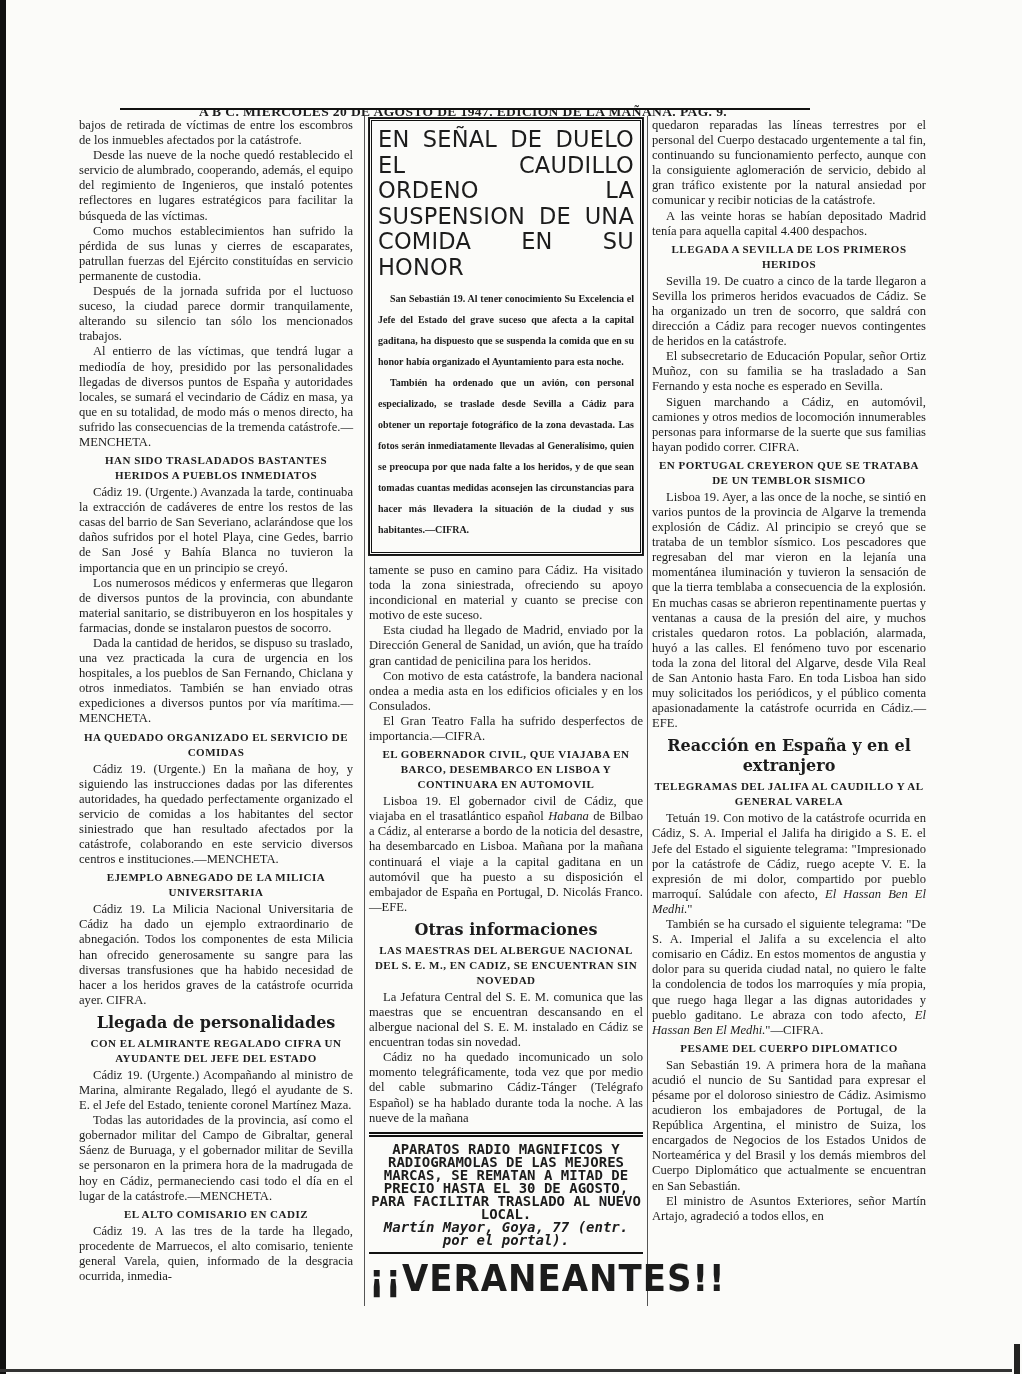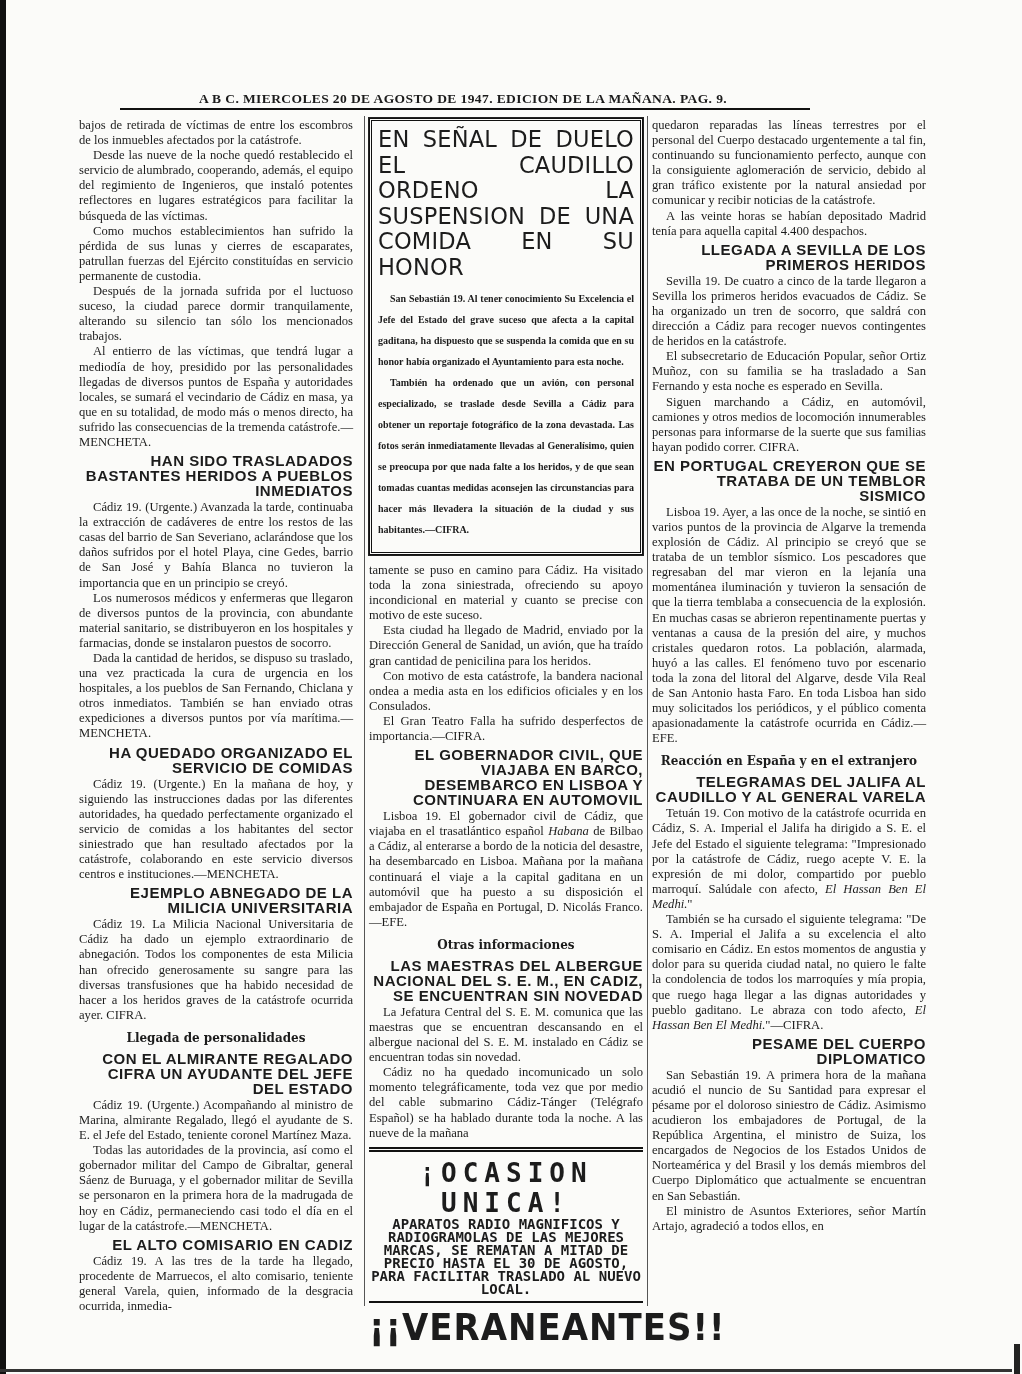--- a/index.html
+++ b/index.html
@@ -6,33 +6,33 @@
   body {
     width:1022px; height:1374px; position:relative; overflow:hidden;
     background:#fbfbf9;
     font-family:"Liberation Serif", "DejaVu Serif", serif;
     color:#1c1c1c;
   }
   .left-border { position:absolute; left:0; top:0; width:6px; height:1374px; background:#111; }
   .bottom-border { position:absolute; left:0; bottom:2px; width:1012px; height:3px; background:#333; }
   .right-corner { position:absolute; right:2px; bottom:0; width:6px; height:30px; background:#222; }
   .ghost-line { position:absolute; left:230px; top:72px; width:560px; text-align:center; font-size:11px; color:#c7c7c7; letter-spacing:2px; }
-  .masthead { position:absolute; left:118px; top:91px; width:690px; text-align:center; font-size:13.5px; letter-spacing:0.4px; font-weight:bold; }
+  .masthead { position:absolute; left:118px; top:104px; width:690px; text-align:center; font-size:13.5px; letter-spacing:0.4px; font-weight:bold; }
   .masthead-rule { position:absolute; left:120px; top:108px; width:690px; height:2px; background:#111; }
 
   .col { position:absolute; top:118px; font-size:12.6px; line-height:15.1px; text-align:justify; hyphens:auto; }
   .col p { margin:0; text-indent:14px; }
   .col p.noindent { text-indent:0; }
   #col1 { left:79px; width:274px; }
   #col2 { left:369px; width:274px; }
   #col3 { left:652px; width:274px; }
   .vrule { position:absolute; top:116px; width:1px; height:1190px; background:#555; }
 
-  .hd { font-family:Liberation Sans, sans-serif; font-weight:bold; font-size:15px; line-height:15px; text-align:right; letter-spacing:0.5px; margin:3px 0 2px; }
-  .section-hd { font-family:"DejaVu Serif", serif; font-weight:bold; font-size:12px; line-height:20px; text-align:center; margin:5px 0 2px; }
+  .hd { font-family:Liberation Serif, serif; font-weight:bold; font-size:11px; line-height:15px; text-align:center; letter-spacing:0.5px; margin:3px 0 2px; }
+  .section-hd { font-family:"DejaVu Serif", serif; font-weight:bold; font-size:16px; line-height:20px; text-align:center; margin:5px 0 2px; }
 
   .box { border:3px double #111; outline:1px solid #222; padding:4px 6px 12px; margin:0 0 8px; }
   .box-title { font-family:"DejaVu Sans", sans-serif; font-size:22.5px; line-height:25.5px; text-align:justify; text-align-last:justify; letter-spacing:0.2px; margin:2px 0 8px; }
   .box-body { font-family:Liberation Serif, serif; font-weight:bold; font-size:10px; line-height:21px; }
   .box-body p { text-indent:12px; }
 
   .ads { border-top:5px double #111; margin-top:6px; padding-top:6px; }
   .ad1-title { font-family:"DejaVu Sans Mono", monospace; font-weight:bold; font-size:26px; line-height:30px; text-align:center; letter-spacing:6px; }
   .ad1-body { font-family:"DejaVu Sans Mono", monospace; font-weight:bold; font-size:14px; line-height:13px; text-align:center; }
   .ad-sep { border-top:2px solid #111; margin:5px 0; }
@@ -88,22 +88,22 @@
   <p>Con motivo de esta catástrofe, la bandera nacional ondea a media asta en los edificios oficiales y en los Consulados.</p>
   <p>El Gran Teatro Falla ha sufrido desperfectos de importancia.—CIFRA.</p>
   <div class="hd">EL GOBERNADOR CIVIL, QUE VIAJABA EN BARCO, DESEMBARCO EN LISBOA Y CONTINUARA EN AUTOMOVIL</div>
   <p><span>Lisboa 19. El gobernador civil de Cádiz, que viajaba en el trasatlántico español </span><i>Habana</i><span> de Bilbao a Cádiz, al enterarse a bordo de la noticia del desastre, ha desembarcado en Lisboa. Mañana por la mañana continuará el viaje a la capital gaditana en un automóvil que ha puesto a su disposición el embajador de España en Portugal, D. Nicolás Franco.—EFE.</span></p>
   <div class="section-hd">Otras informaciones</div>
   <div class="hd">LAS MAESTRAS DEL ALBERGUE NACIONAL DEL S. E. M., EN CADIZ, SE ENCUENTRAN SIN NOVEDAD</div>
   <p>La Jefatura Central del S. E. M. comunica que las maestras que se encuentran descansando en el albergue nacional del S. E. M. instalado en Cádiz se encuentran todas sin novedad.</p>
   <p>Cádiz no ha quedado incomunicado un solo momento telegráficamente, toda vez que por medio del cable submarino Cádiz-Tánger (Telégrafo Español) se ha hablado durante toda la noche. A las nueve de la mañana</p>
 
   <div class="ads">
-    <div class="ad1-title">¡OCASION UNICA!</div>
     <div class="ad1-body">APARATOS RADIO MAGNIFICOS Y RADIOGRAMOLAS DE LAS MEJORES MARCAS, SE REMATAN A MITAD DE PRECIO HASTA EL 30 DE AGOSTO, PARA FACILITAR TRASLADO AL NUEVO LOCAL.</div>
+    <div class="ad1-body" style="font-style:italic">Martín Mayor, Goya, 77 (entr. por el portal).</div>
     <div class="ad-sep"></div>
     <div class="ad2-title">¡¡VERANEANTES!!</div>
 
   </div>
 </div>
 
 <div class="col" id="col3">
   <p class="noindent">quedaron reparadas las líneas terrestres por el personal del Cuerpo destacado urgentemente a tal fin, continuando su funcionamiento perfecto, aunque con la consiguiente aglomeración de servicio, debido al gran tráfico existente por la natural ansiedad por comunicar y recibir noticias de la catástrofe.</p>
   <p>A las veinte horas se habían depositado Madrid tenía para aquella capital 4.400 despachos.</p>
   <div class="hd">LLEGADA A SEVILLA DE LOS PRIMEROS HERIDOS</div>

